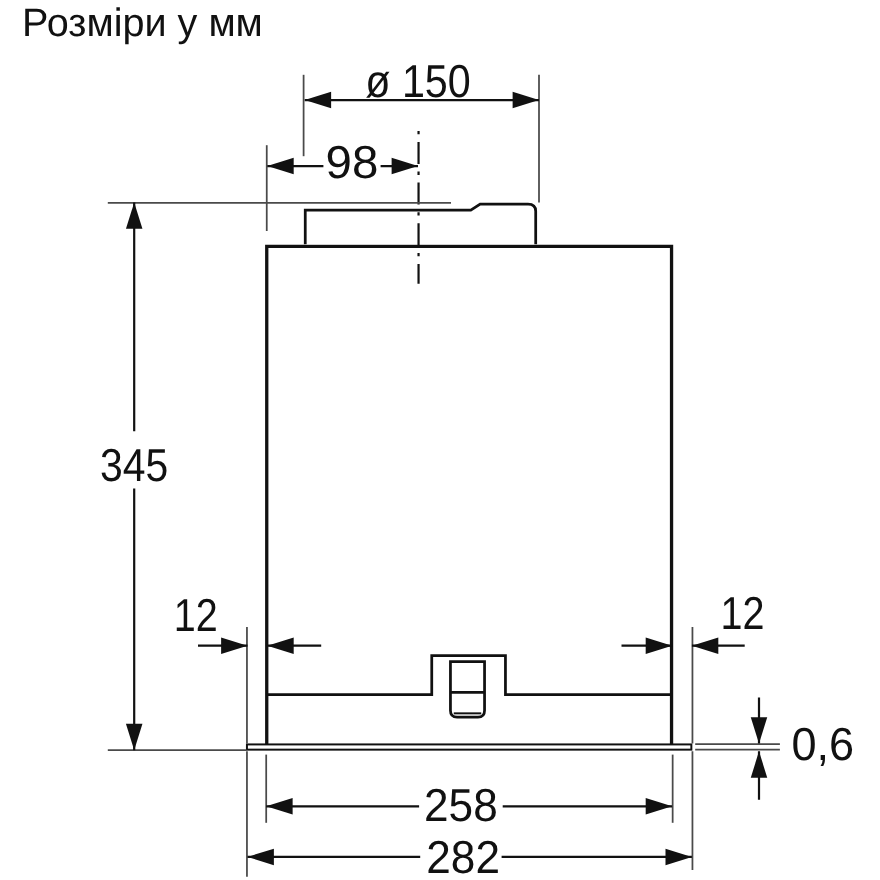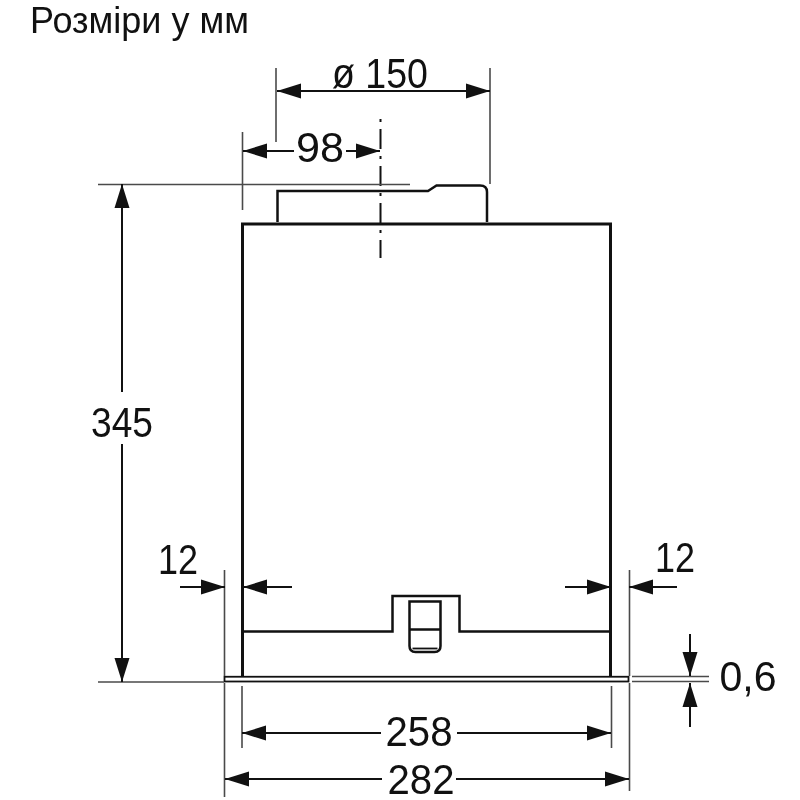--- a/index.html
+++ b/index.html
@@ -10,21 +10,21 @@
   .canvas {
     position: relative;
     width: 800px;
     height: 800px;
     background: #ffffff;
     overflow: hidden;
     font-family: "Liberation Sans", sans-serif;
   }
   .title {
     position: absolute;
-    left: 30px;
+    left: 20px;
     top: 1px;
     font-size: 36px;
     line-height: 1.1;
     color: #111111;
     white-space: nowrap;
   }
   svg.drawing {
     position: absolute;
     left: 0;
     top: 0;

